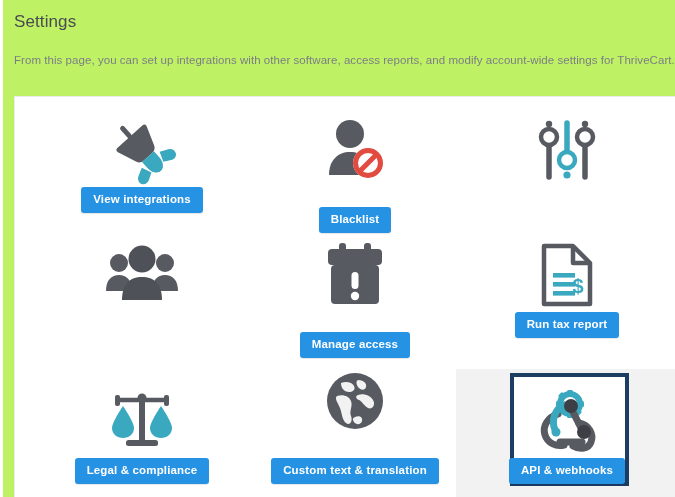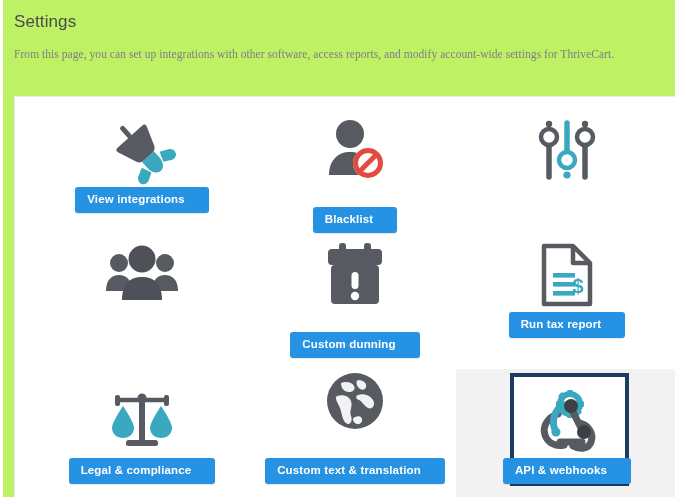--- a/index.html
+++ b/index.html
@@ -32,26 +32,25 @@
     position: absolute;
     left: 14px; top: 12px;
     font-size: 17px;
     font-weight: 400;
     color: #4a4a52;
     letter-spacing: 0.1px;
   }
 
   .page-subtitle {
     position: absolute;
-    left: 14px; top: 48px;
+    left: 14px; top: 54px;
     font-size: 11.5px;
     color: #7d7d87;
     letter-spacing: 0.05px;
     white-space: nowrap;
-    font-family: Liberation Serif, serif;
   }
 
   
   .card {
     position: absolute;
     left: 14px; top: 96px;
     width: 661px;
     height: 401px;
     background: #ffffff;
     border-top: 1px solid #ececef;
@@ -85,21 +84,21 @@
     margin-top: 4px;
   }
 
   .tile-btn {
     display: inline-block;
     background: #2692e4;
     color: #ffffff;
     font-size: 11.5px;
     font-weight: bold;
     letter-spacing: 0.15px;
-    padding: 6px 24px 7px 12px;
+    padding: 6px 12px 7px 12px;
     border-radius: 3px;
     border: none;
     white-space: nowrap;
     line-height: 1.15;
     box-shadow: 0 1px 1px rgba(0,0,0,0.10);
     cursor: pointer;
   }
 
   
   .c0 { left: 27px; }
@@ -222,21 +221,21 @@
             <rect x="38" y="0" width="7" height="11" rx="3" fill="#575a60"></rect>
 
             <rect x="2" y="6" width="54" height="16" rx="4" fill="#575a60"></rect>
 
             <rect x="5" y="22" width="48" height="39" rx="4" fill="#575a60"></rect>
 
             <rect x="25.5" y="29" width="7" height="17" rx="3.5" fill="#ffffff"></rect>
             <circle cx="29" cy="53" r="4.2" fill="#ffffff"></circle>
           </svg>
         </div>
-        <button class="tile-btn">Custom dunning</button>
+        <button class="tile-btn">Manage access</button>
       </div>
 
       <div class="tile r1 c2">
         <div class="tile-icon">
           <svg width="54" height="64" viewBox="0 0 54 64">
             <path d="M4 3 L33 3 L50 20 L50 61 L4 61 Z" fill="#ffffff" stroke="#575a60" stroke-width="4.5" stroke-linejoin="round"></path>
             <path d="M33 3 L33 20 L50 20" fill="none" stroke="#575a60" stroke-width="4.5" stroke-linejoin="round"></path>
             <rect x="13" y="30" width="22" height="4.6" fill="#3aa8bf"></rect>
             <rect x="13" y="39" width="22" height="4.6" fill="#3aa8bf"></rect>
             <rect x="13" y="48" width="22" height="4.6" fill="#3aa8bf"></rect>

